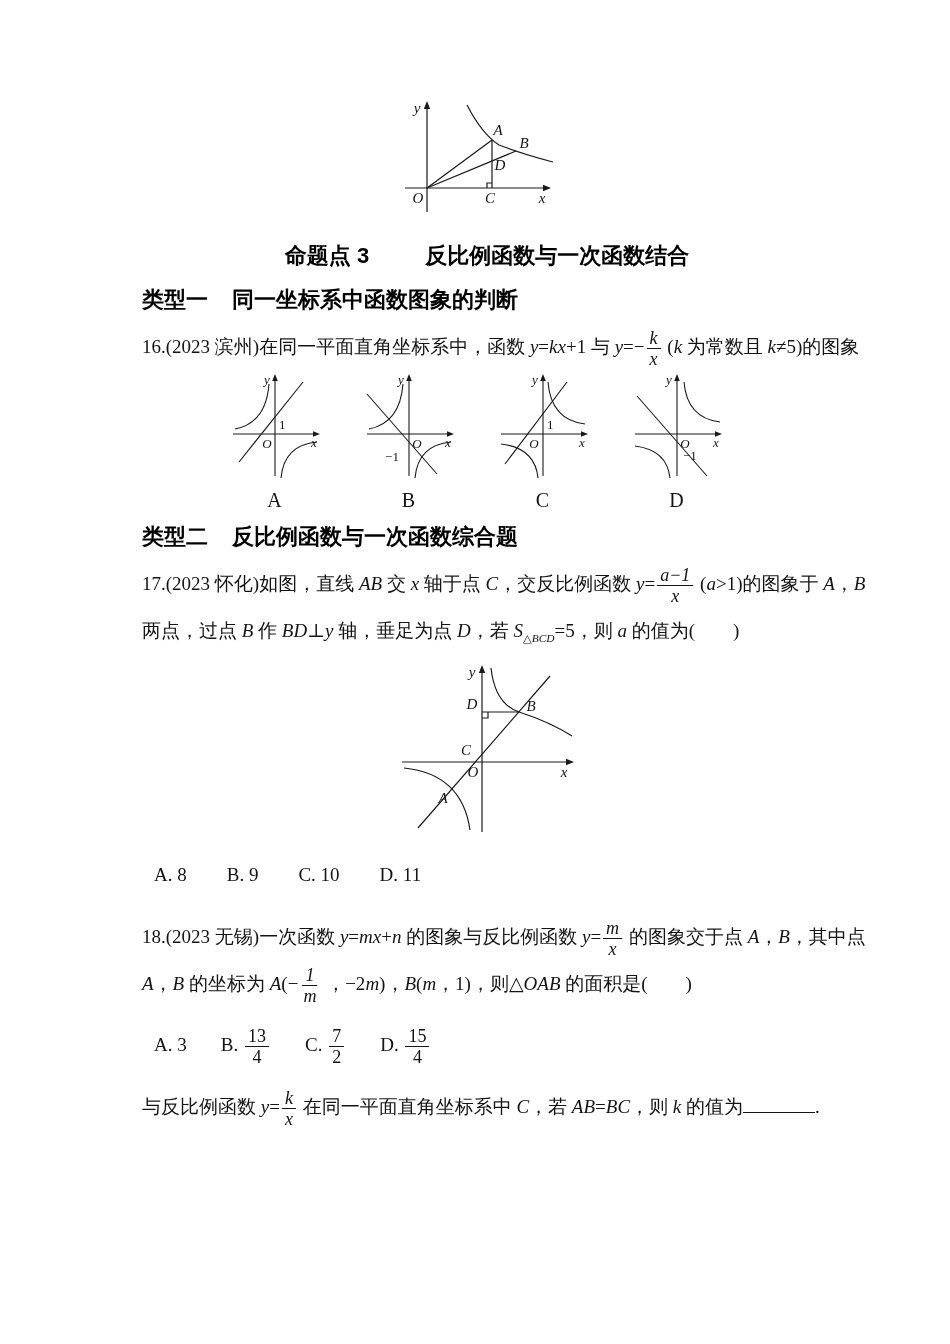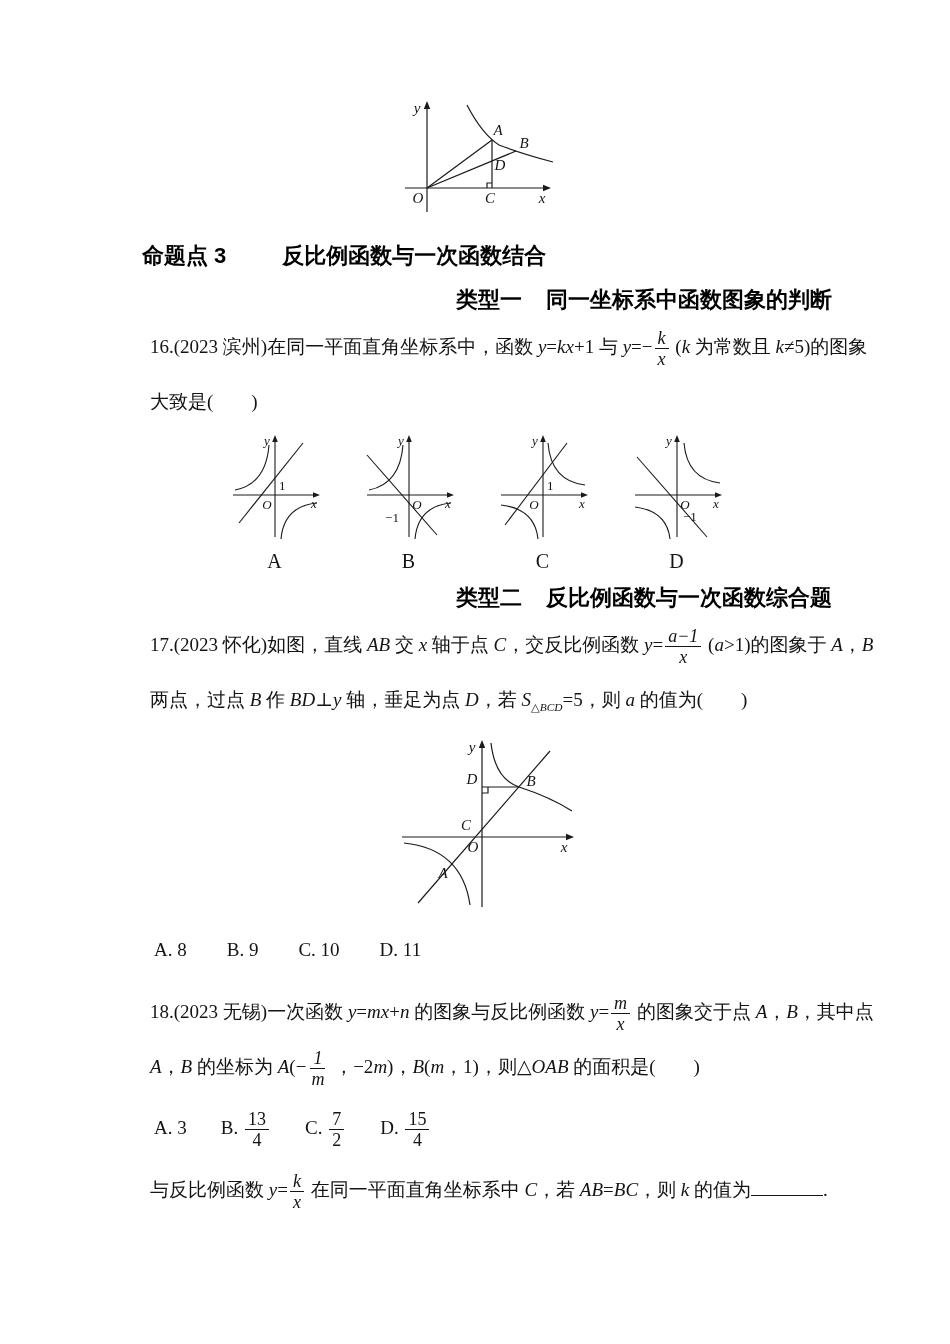--- a/index.html
+++ b/index.html
@@ -7,29 +7,29 @@
     width:950px;height:1344px;background:#ffffff;color:#141414;
     font-family:"Liberation Serif","DejaVu Serif",serif;font-size:19px;
     overflow:hidden;
   }
   .content{padding:100px 0 0 142px;width:690px;}
   .fig-block{text-align:center;}
   .fig-block.f15{margin-left:-30px;}
   .caption{font-size:18px;margin-top:2px;letter-spacing:1px;}
   .point-heading{
     margin-top:18px;font-family:"Liberation Sans","DejaVu Sans",sans-serif;
-    font-weight:700;font-size:22px;color:#000;
+    font-weight:700;font-size:22px;color:#000;text-align:center;
   }
   .point-heading .ph-gap{display:inline-block;width:56px;}
   .type-heading{
-    margin-top:14px;text-align:right;font-family:"Liberation Sans","DejaVu Sans",sans-serif;
+    margin-top:14px;text-align:left;font-family:"Liberation Sans","DejaVu Sans",sans-serif;
     font-weight:700;font-size:22px;color:#000;
   }
   .type-heading .t-label{margin-right:24px;}
-  p.qline{margin:8px;line-height:47px;white-space:nowrap;}
+  p.qline{margin:0;line-height:47px;white-space:nowrap;}
   p.qline.first{margin-top:8px;}
   .math{font-style:italic;font-family:"Liberation Serif","DejaVu Serif",serif;}
   .frac{
     display:inline-flex;flex-direction:column;align-items:center;
     vertical-align:middle;line-height:1.12;margin:0 2px;font-size:0.95em;
   }
   .frac .fnum{padding:0 3px;border-bottom:1.3px solid #141414;}
   .frac .fden{padding:0 3px;}
   .sub{font-size:0.6em;font-style:italic;vertical-align:-0.45em;letter-spacing:0;}
   .blank{display:inline-block;width:72px;height:1em;border-bottom:1.3px solid #141414;vertical-align:baseline;}
@@ -78,21 +78,20 @@
   </div>
 
   <div class="type-heading">
     <span class="t-label">类型一</span><span>同一坐标系中函数图象的判断</span>
   </div>
 
   <p class="qline first"><span>16.(2023 滨州)在同一平面直角坐标系中，函数 </span><i class="math">y</i><span>=</span><i class="math">kx</i><span>+1 与 </span><i class="math">y</i><span>=−</span><span class="frac math">
         <span class="fnum">k</span>
         <span class="fden">x</span>
       </span><span> (</span><i class="math">k</i><span> 为常数且 </span><i class="math">k</i><span>≠5)的图象</span></p>
-  <p class="qline"><span>大致是(　　)</span></p>
 
   <div class="graph-row">
 
     <div class="graph-cell">
       <svg width="100" height="112" viewBox="0 0 100 112">
         <g stroke="#1a1a1a" stroke-width="1.1" fill="none">
           <line x1="50" y1="6" x2="50" y2="104"></line>
           <line x1="8" y1="62" x2="91" y2="62"></line>
           <line x1="14" y1="90" x2="78" y2="10"></line>
           <path d="M 10 57 Q 41 51 44 12"></path>

